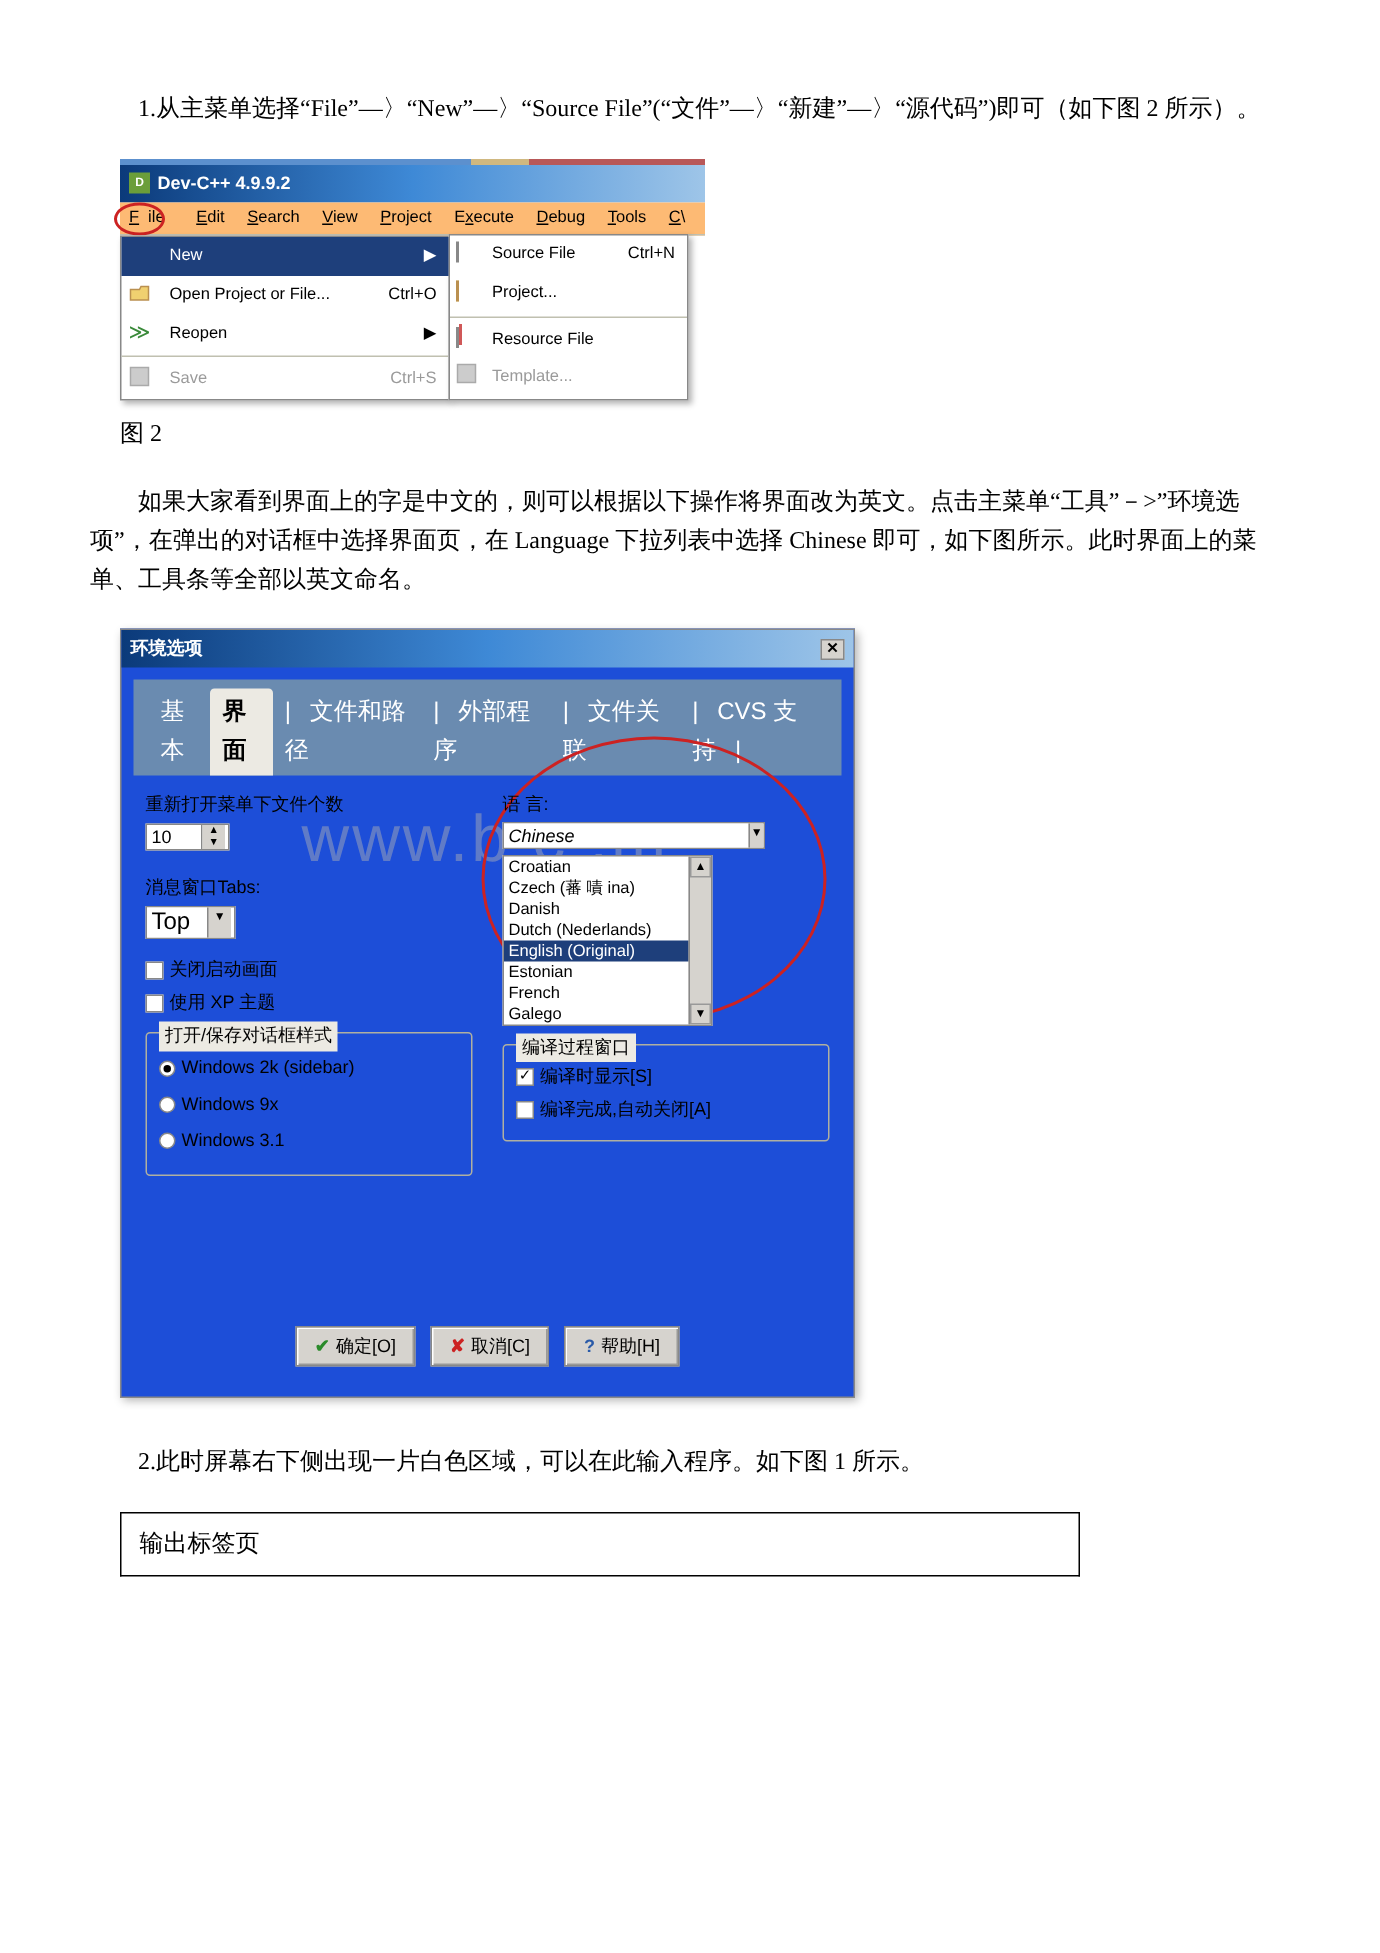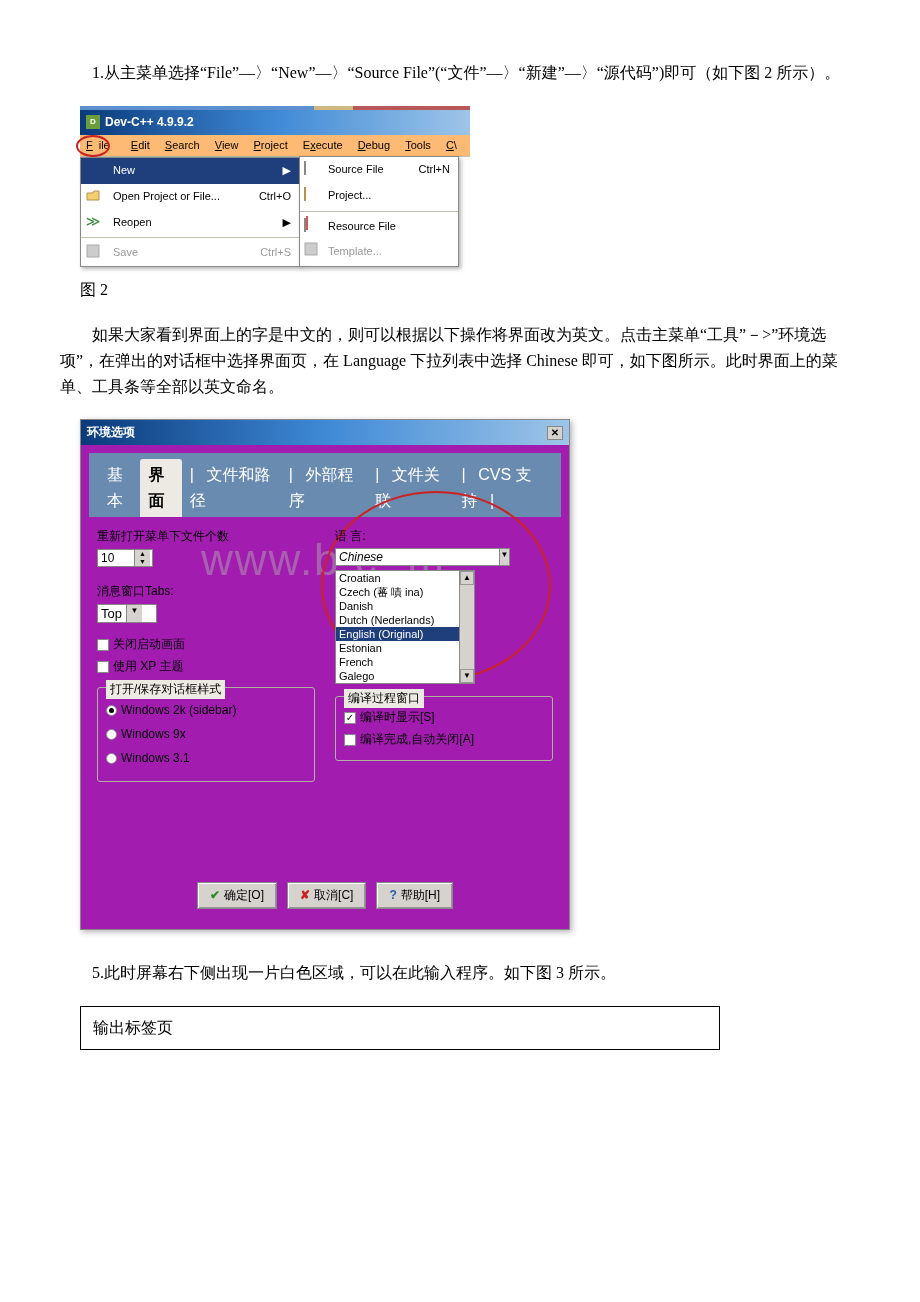--- a/index.html
+++ b/index.html
@@ -155,21 +155,21 @@
     font-size: 14px;
     line-height: 14px;
   }
 
   
   .env-dialog {
     width: 490px;
     margin: 20px 0 20px 20px;
     font-family: "SimSun", Tahoma, sans-serif;
     font-size: 12px;
-    background: #a21caf;
+    background: #1d4ed8;
     border: 1px solid #888;
     box-shadow: 2px 2px 6px rgba(0,0,0,0.3);
   }
   .env-title {
     background: linear-gradient(to right, #0b3a7a, #3e89d6, #9ec5e8);
     color: #fff;
     font-weight: bold;
     padding: 3px 6px;
     display: flex;
     align-items: center;
@@ -239,21 +239,21 @@
     text-align: center;
     line-height: 8px;
   }
   .selectbox {
     display: inline-flex;
     width: 60px;
     border: 1px solid #888;
     background: #fff;
     margin-top: 3px;
   }
-  .selectbox input { width: 28px; border: none; padding: 1px 3px; font-size: 13px; }
+  .selectbox input { width: 40px; border: none; padding: 1px 3px; font-size: 16px; }
   .selectbox .dd {
     width: 16px;
     background: #d6d3ce;
     border-left: 1px solid #888;
     font-size: 8px;
     text-align: center;
   }
   .checkbox-row { margin: 3px 0; }
   .checkbox-row .cb {
     display: inline-block;
@@ -573,21 +573,21 @@
         <span>取消[C]</span>
       </div>
       <div class="env-btn">
         <span class="q-ic">?</span>
         <span>帮助[H]</span>
       </div>
     </div>
   </div>
 </div>
 
-<p class="indent" style="margin-top:30px;">5.此时屏幕右下侧出现一片白色区域，可以在此输入程序。如下图 3 所示。</p>
+<p class="indent" style="margin-top:30px;">2.此时屏幕右下侧出现一片白色区域，可以在此输入程序。如下图 1 所示。</p>
 
 <table class="bottom-table">
   <tbody>
       <tr>
         <td>输出标签页</td>
       </tr>
 </tbody>
   </table>
 
 </body></html>

